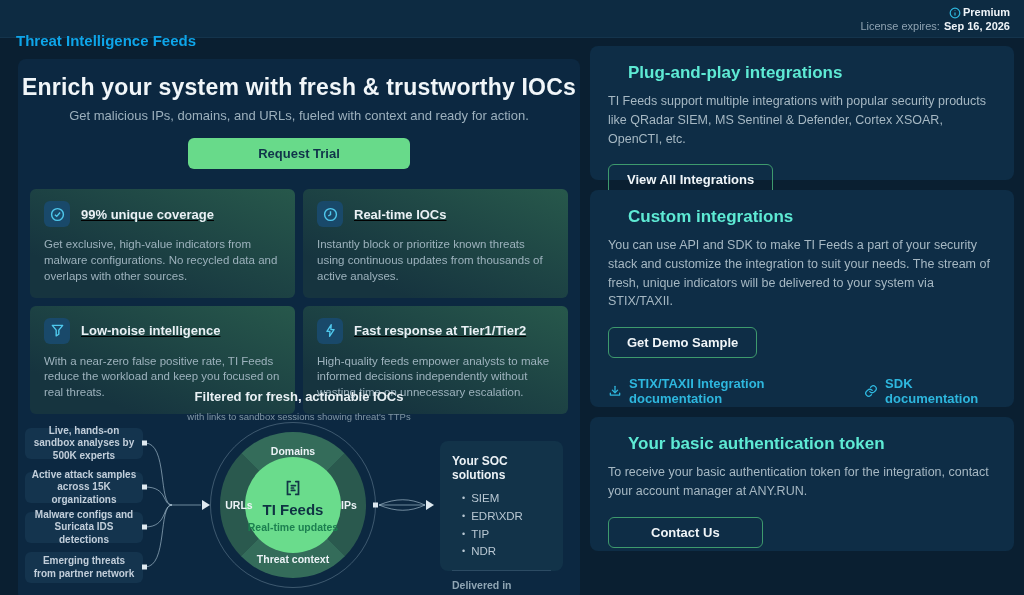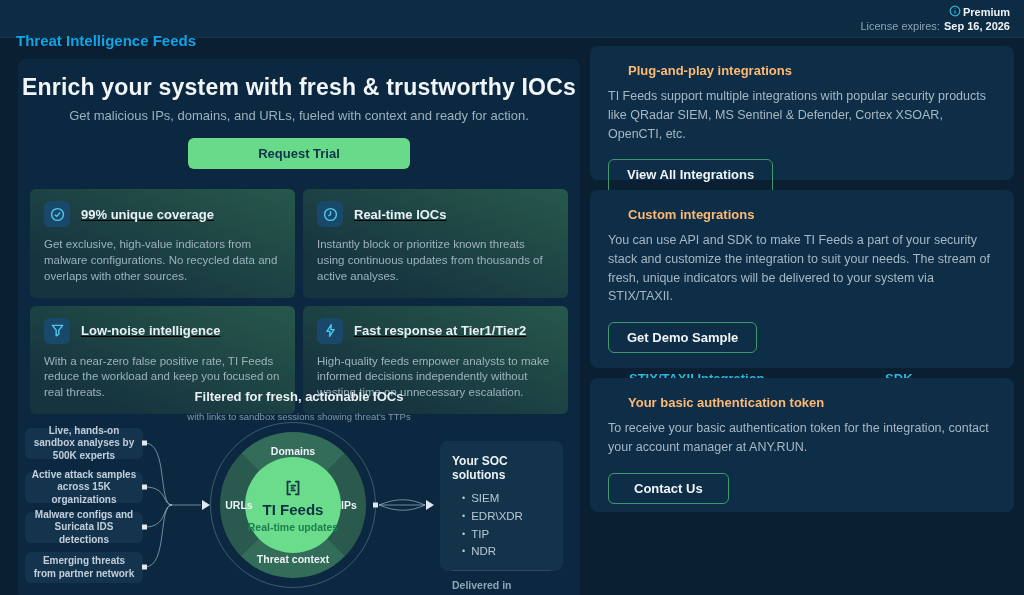--- a/index.html
+++ b/index.html
@@ -5,21 +5,21 @@
   * { margin:0; padding:0; box-sizing:border-box; }
   html,body { background:#0A1F31; }
   body { font-family:"Liberation Sans", sans-serif; }
   .app { position:relative; width:1024px; height:595px; background:#0A1F31; overflow:hidden; }
 
   
   .header { height:38px; background:#0D2B42; border-bottom:1px solid #14344C;
             display:flex; align-items:center; justify-content:space-between; padding:0 14px 0 16px; }
   .header-title { color:#0ea5e9; font-size:15px; font-weight:bold;margin-top:44px; }
   .header-right { text-align:right; font-size:11px; line-height:14px; }
-  .plan-row { display:flex; align-items:flex-start; justify-content:flex-end; gap:2px; color:#EFF4F8; font-weight:bold; }
+  .plan-row { display:flex; align-items:flex-end; justify-content:flex-end; gap:2px; color:#EFF4F8; font-weight:bold; }
   .license-row { color:#8FA3B2; }
   .license-row b { color:#EFF4F8; margin-left:4px; }
   .icn { display:inline-flex; vertical-align:middle; }
 
   
   .main { position:relative; height:557px; }
 
   .left-panel { position:absolute; left:18px; top:8px; width:562px; height:542px;
                 background:#0C2841; border-radius:8px;margin-top:13px; }
 
@@ -69,30 +69,30 @@
   .soc-title { color:#ECF2F6; font-size:12px; font-weight:bold; }
   .soc-list { list-style:none; margin-top:8px; padding-left:10px; }
   .soc-list li { color:#B9C8D3; font-size:11.5px; line-height:1.55; }
   .soc-list li::before { content:"•"; font-size:9px; margin-right:6px; position:relative; top:-1px; }
   .soc-div { border-top:1px solid #2C4B63; margin-top:9px; }
   .soc-foot { margin-top:8px; color:#8FA5B4; font-size:10.5px; font-weight:bold; line-height:1.3; width:78px; }
 
   
   .aside { position:absolute; left:590px; top:8px; width:424px; display:flex; flex-direction:column; gap:10px; }
   .rcard { background:#0E2D46; border-radius:8px; padding:17px 18px 18px; }
-  .rcard h2 { color:#fdba74; font-size:13px; font-weight:bold;padding-left:20px; }
+  .rcard h2 { color:#5eead4; font-size:17px; font-weight:bold;padding-left:20px; }
   .rcard p { margin-top:9px; color:#A6B8C3; font-size:12.5px; line-height:1.5; }
   .obtn { margin-top:16px; display:inline-flex; align-items:center; gap:18px;
           background:transparent; border:1px solid #3E9A6D; border-radius:6px;
           color:#F0F5F8; font-family:"Liberation Sans",sans-serif;
           font-size:13px; font-weight:bold; padding:7px 18px; cursor:pointer;flex-direction:column; }
   .links { margin-top:18px; display:flex; align-items:center; gap:26px; }
   .dlink { display:inline-flex; align-items:center; gap:7px; color:#2EB7DE;
            font-size:13px; font-weight:bold; text-decoration:none; cursor:pointer; }
-  .c1 { height:134px; } .c2 { height:178px; } .c3 { height:134px; }
+  .c1 { height:134px; } .c2 { height:217px; } .c3 { height:134px; }
 </style>
 </head>
 <body>
 
 <div class="app">
 
   <div class="header">
     <div class="header-title">Threat Intelligence Feeds</div>
     <div class="header-right">
       <div class="plan-row">
@@ -280,19 +280,19 @@
               </svg>
             </span>
             <span>SDK documentation</span>
           </a>
         </div>
       </div>
 
       <div class="rcard c3">
         <h2>Your basic authentication token</h2>
         <p>To receive your basic authentication token for the integration, contact your account manager at ANY.RUN.</p>
-        <button class="obtn" style="padding:7px 25px;justify-content:center;">
+        <button class="obtn" style="padding:7px 42px;justify-content:center;">
           <span>Contact Us</span>
         </button>
       </div>
     </aside>
   </div>
 </div>
 
 </body></html>

